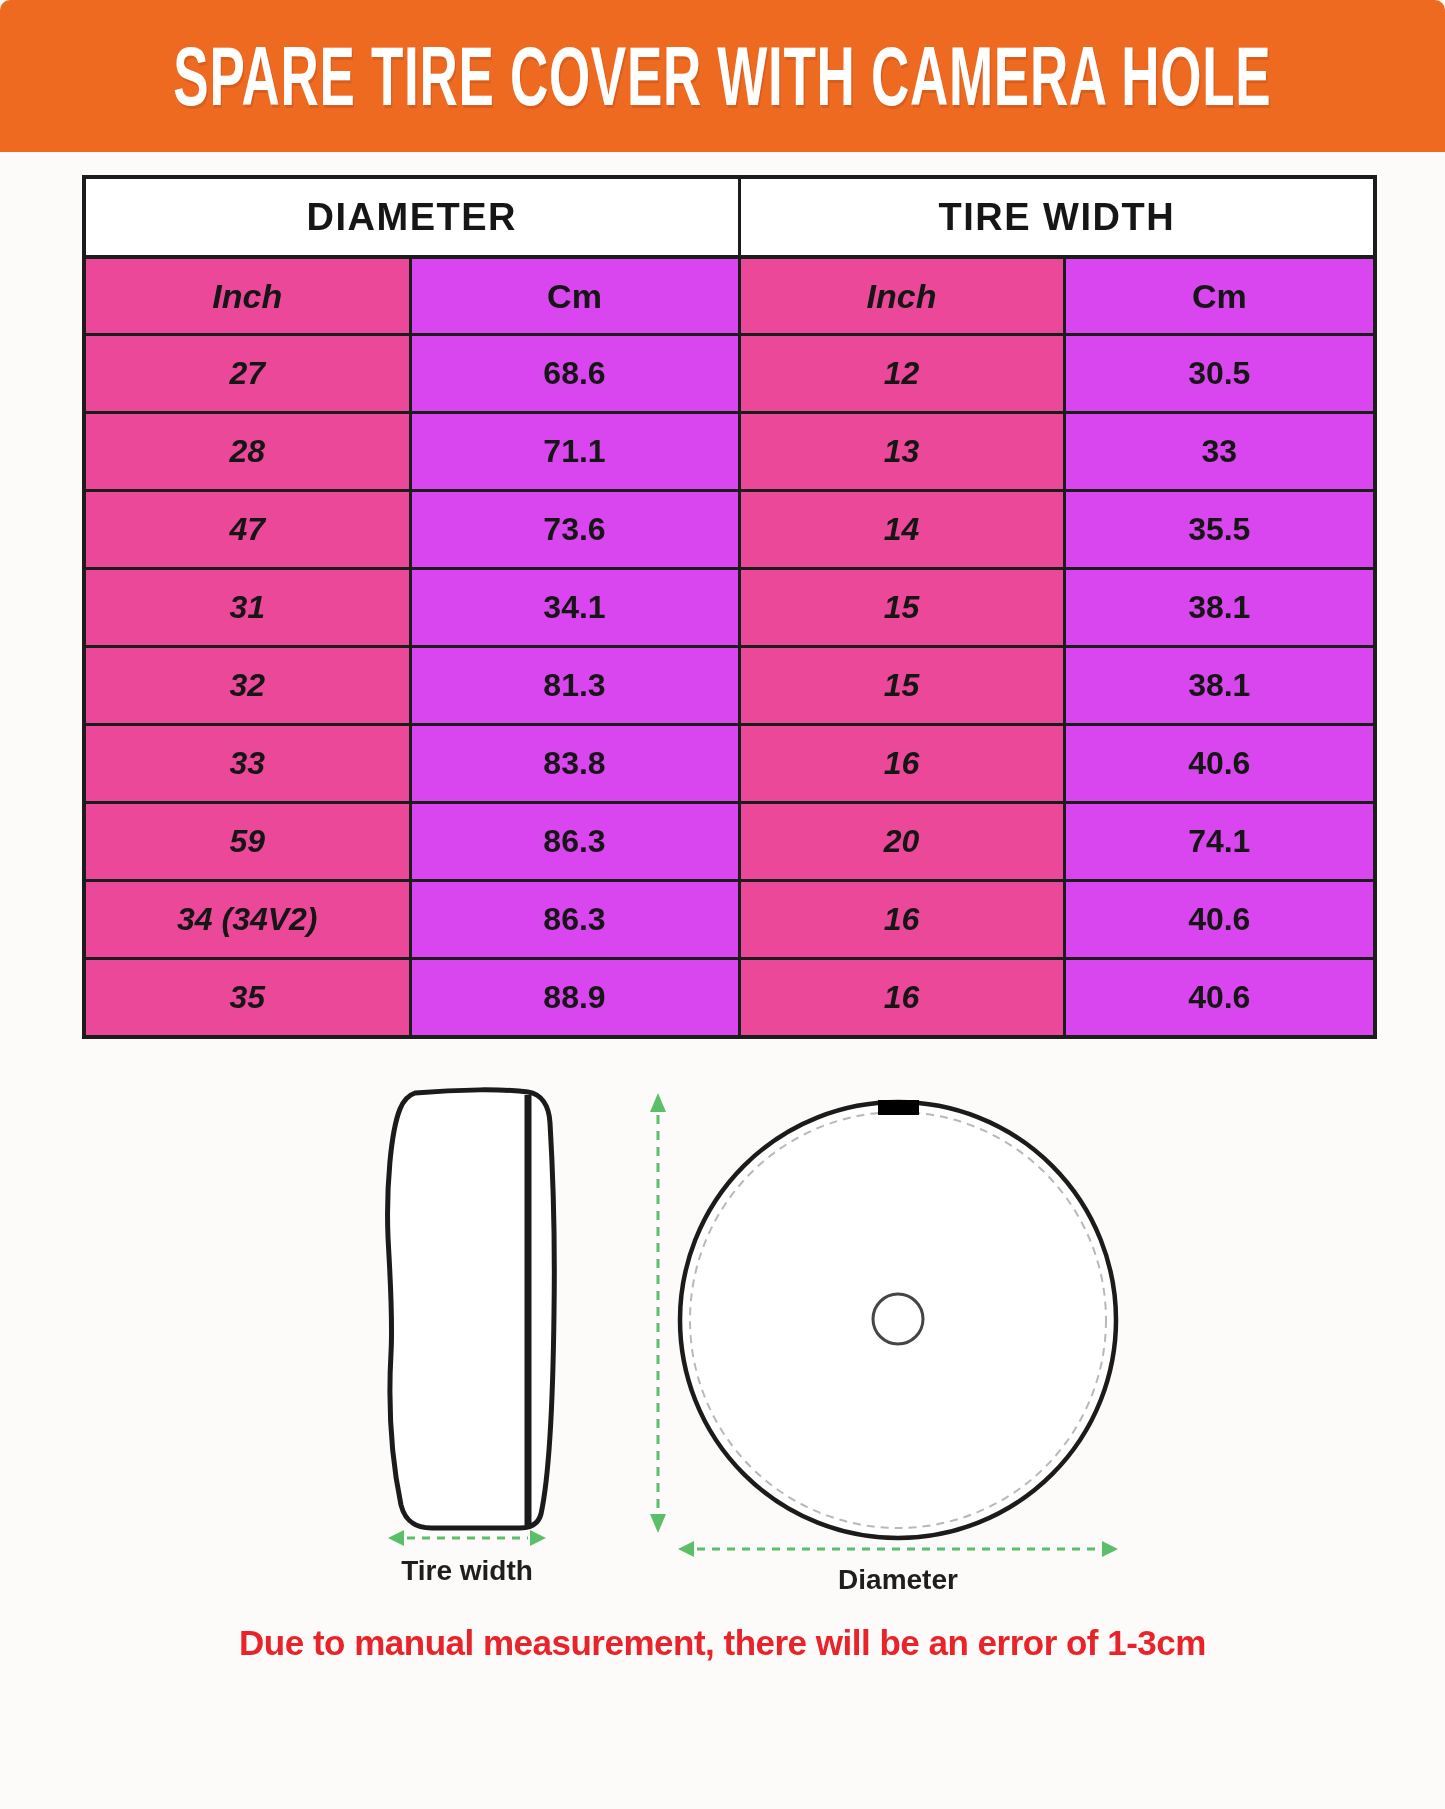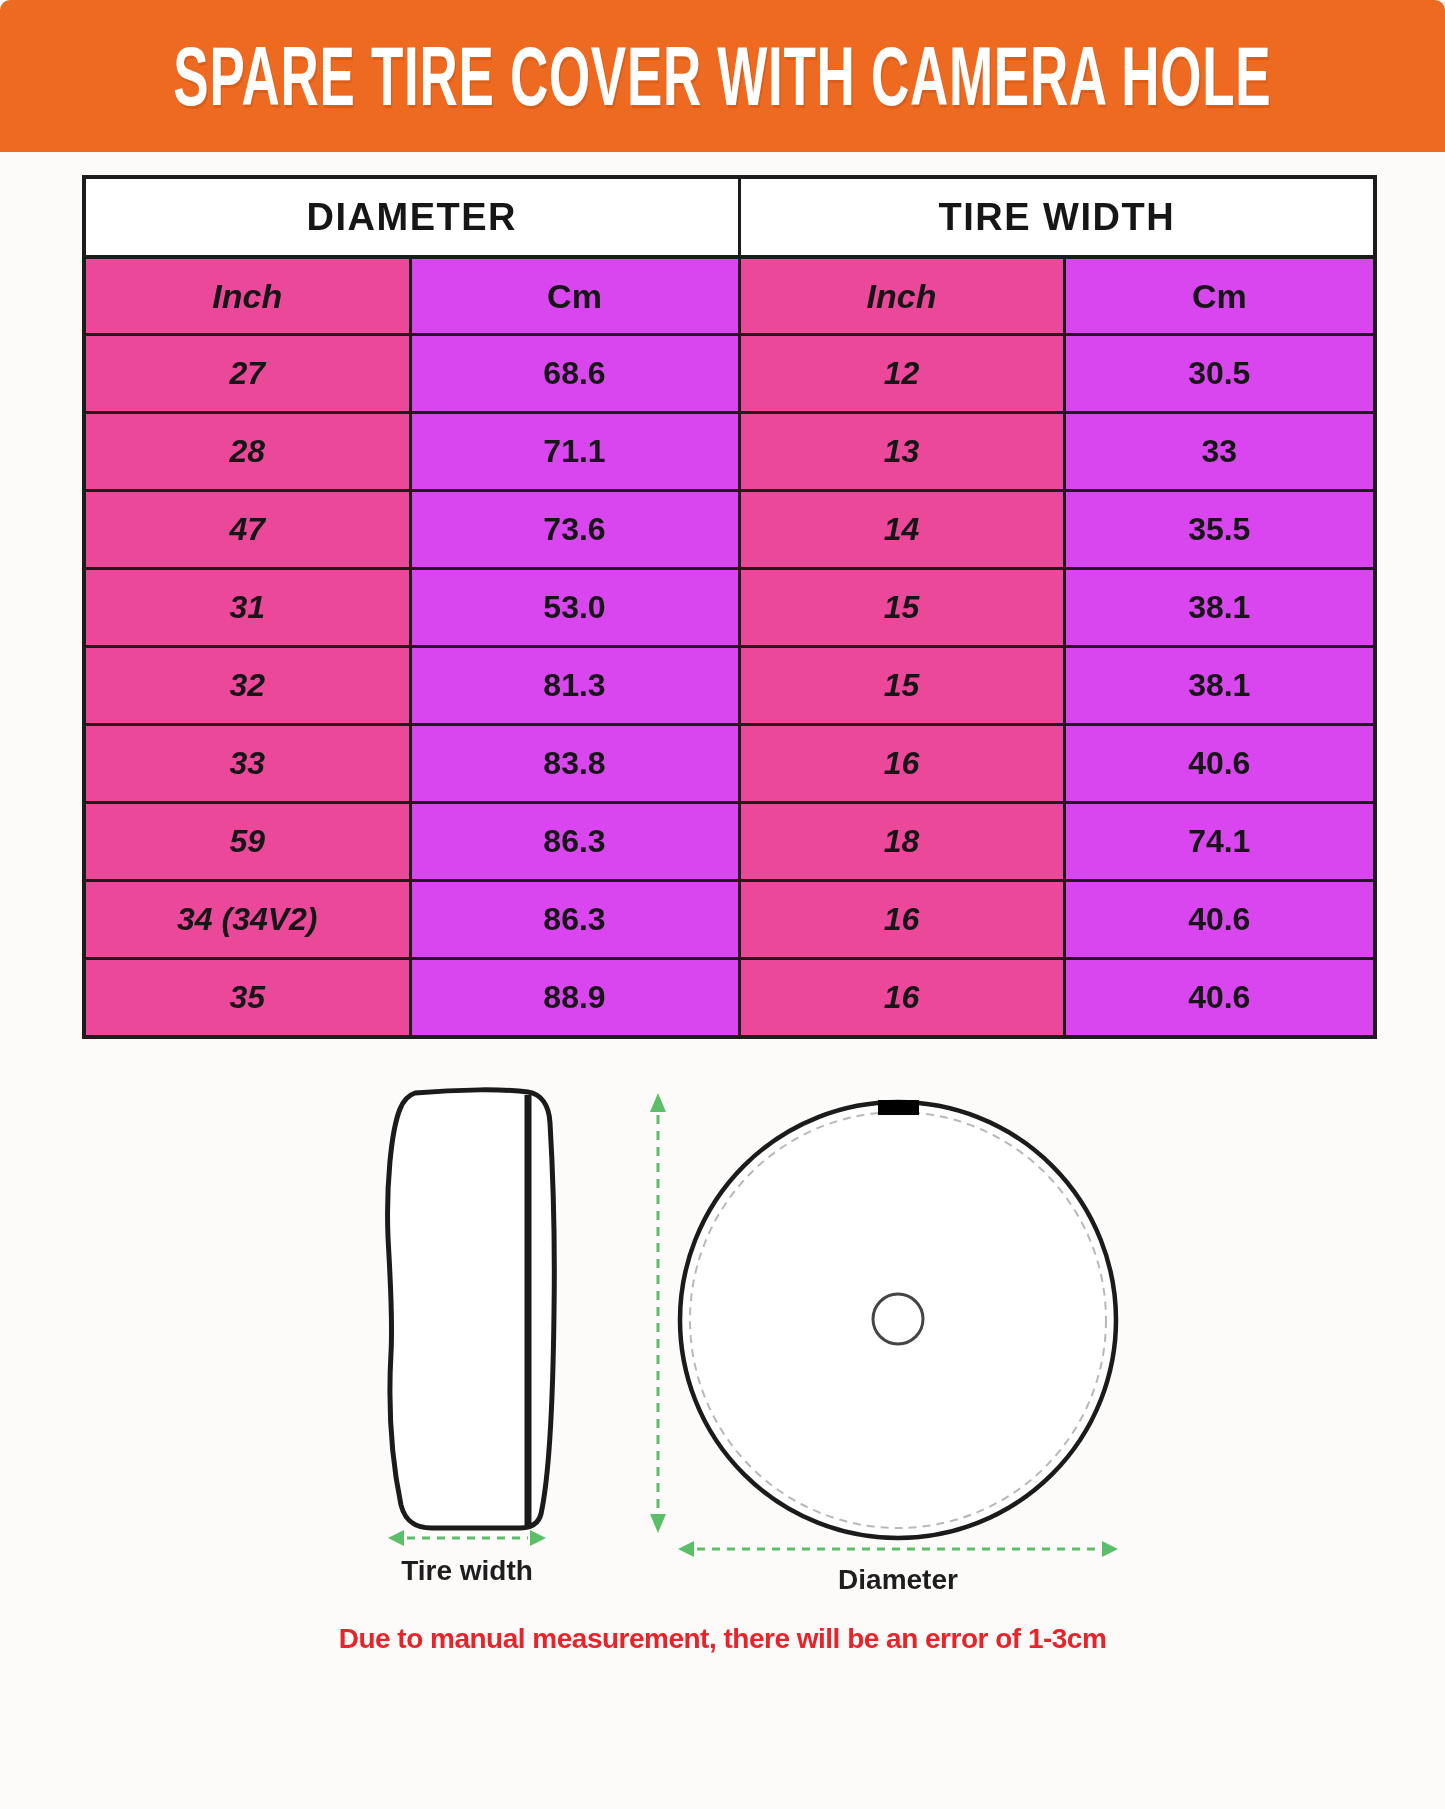--- a/index.html
+++ b/index.html
@@ -82,21 +82,21 @@
     font-family: "Liberation Sans", sans-serif;
     font-weight: 700;
     font-size: 28px;
     fill: #1E1E1E;
   }
   
   .note {
     margin-top: 6px;
     text-align: center;
     color: #E8232A;
-    font-size: 28px;
+    font-size: 35px;
     font-weight: 700;
     letter-spacing: -0.5px;
   }
 </style>
 </head>
 <body>
 
 <div class="page">
 
   <div class="banner">
@@ -136,40 +136,40 @@
         <td class="shaded">33</td>
       </tr>
       <tr>
         <td class="unshaded">47</td>
         <td class="shaded">73.6</td>
         <td class="unshaded">14</td>
         <td class="shaded">35.5</td>
       </tr>
       <tr>
         <td class="unshaded">31</td>
-        <td class="shaded">53.0</td>
+        <td class="shaded">34.1</td>
         <td class="unshaded">15</td>
         <td class="shaded">38.1</td>
       </tr>
       <tr>
         <td class="unshaded">32</td>
         <td class="shaded">81.3</td>
         <td class="unshaded">15</td>
         <td class="shaded">38.1</td>
       </tr>
       <tr>
         <td class="unshaded">33</td>
         <td class="shaded">83.8</td>
         <td class="unshaded">16</td>
         <td class="shaded">40.6</td>
       </tr>
       <tr>
         <td class="unshaded">59</td>
         <td class="shaded">86.3</td>
-        <td class="unshaded">18</td>
+        <td class="unshaded">20</td>
         <td class="shaded">74.1</td>
       </tr>
       <tr>
         <td class="unshaded">34 (34V2)</td>
         <td class="shaded">86.3</td>
         <td class="unshaded">16</td>
         <td class="shaded">40.6</td>
       </tr>
       <tr>
         <td class="unshaded">35</td>

